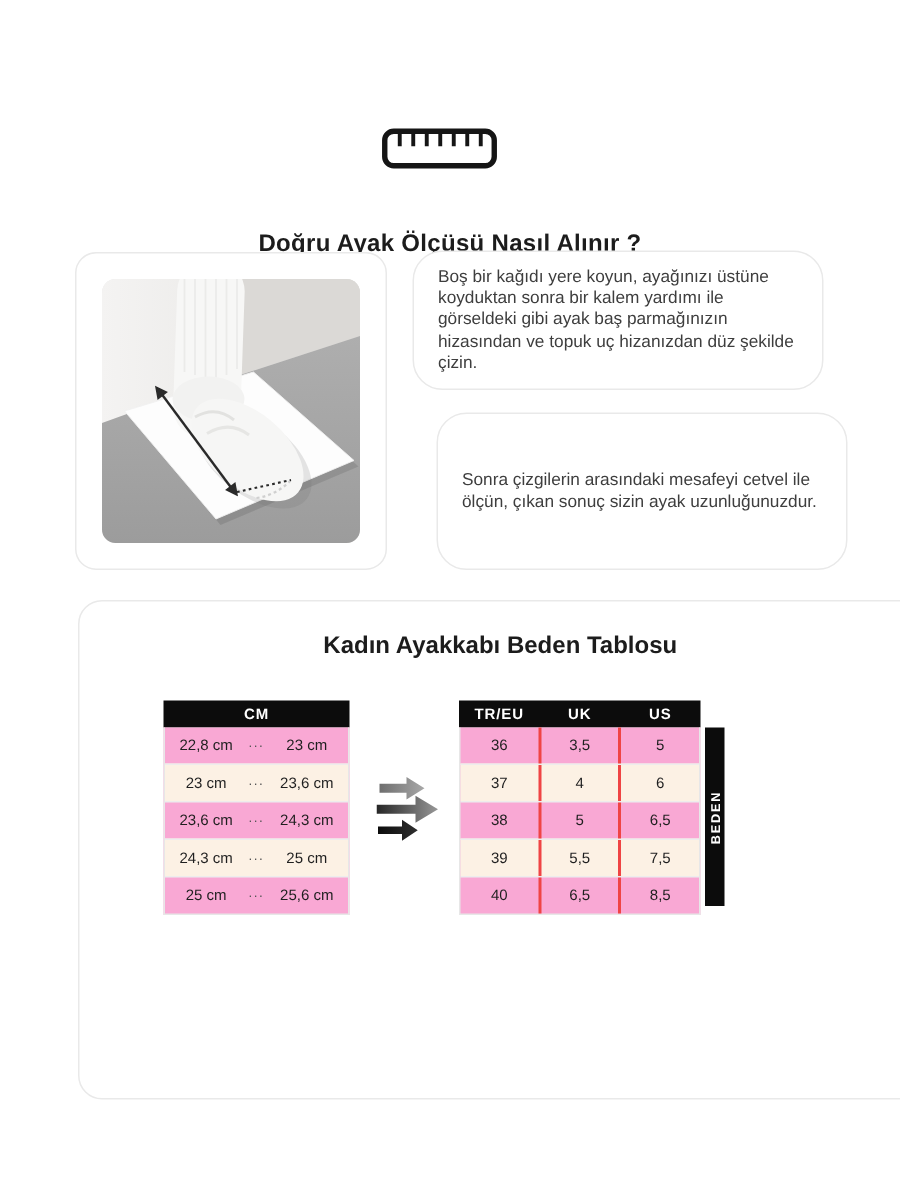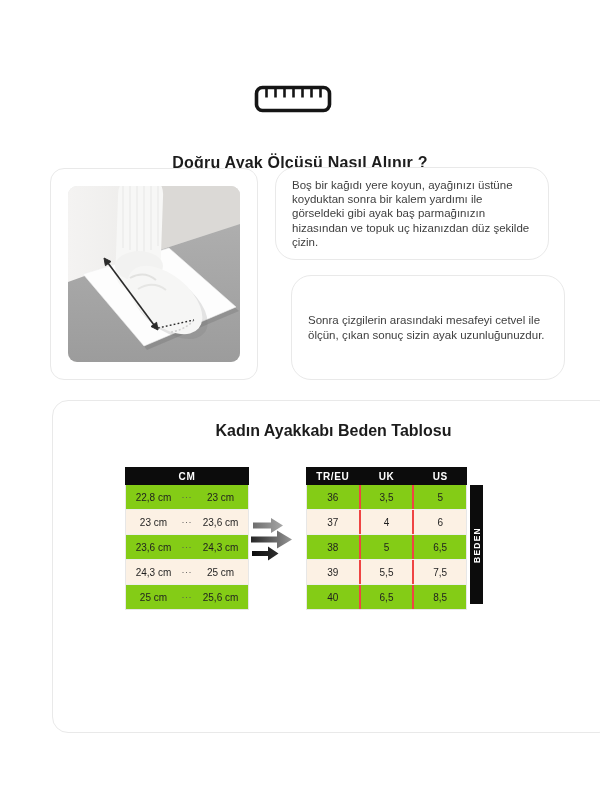--- a/index.html
+++ b/index.html
@@ -22,25 +22,25 @@
   .step-1{top:167px;height:93px;}
   .step-2{top:275px;height:105px;margin-left:16px;}
 
   
   .size-card{position:absolute;left:52px;top:400px;width:563px;height:333px;
              border:1px solid #e9e9e9;border-radius:16px;box-sizing:border-box;background:#fff;}
   .size-title{position:absolute;top:21px;left:0;width:100%;text-align:center;
               font-size:16px;font-weight:700;color:#1c1c1c;}
 
   .tbl{position:absolute;top:66px;}
-  .cm-table{left:72px;width:124px;}
+  .cm-table{left:56px;width:124px;}
   .sz-table{left:253px;width:161px;}
   .tbl-head{height:18px;background:#0c0c0c;color:#fff;font-size:10px;font-weight:700;
             display:flex;align-items:center;justify-content:center;letter-spacing:.6px;}
-  .t-body{border:1px solid #e7e7e7;border-top:none;background:#84cc16;}
+  .t-body{border:1px solid #e7e7e7;border-top:none;background:#f9a8d4;}
   .row{height:24px;display:flex;align-items:stretch;font-size:10px;color:#1f1f1f;}
   .row + .row{border-top:1px solid #ededed;}
   .t-body .row:nth-child(2),.t-body .row:nth-child(4){background:#fcf1e4;}
   .cell{display:flex;align-items:center;justify-content:center;}
   .cm-l,.cm-r{width:45%;}
   .cm-m{width:10%;color:#555;font-size:9px;letter-spacing:1px;padding-bottom:4px;}
   .sz-head{display:flex;}
   .sz-head span{flex:1;text-align:center;}
   .sz-row span{flex:1;display:flex;align-items:center;justify-content:center;}
   .sz-row span + span{border-left:2px solid #ef4444;}

